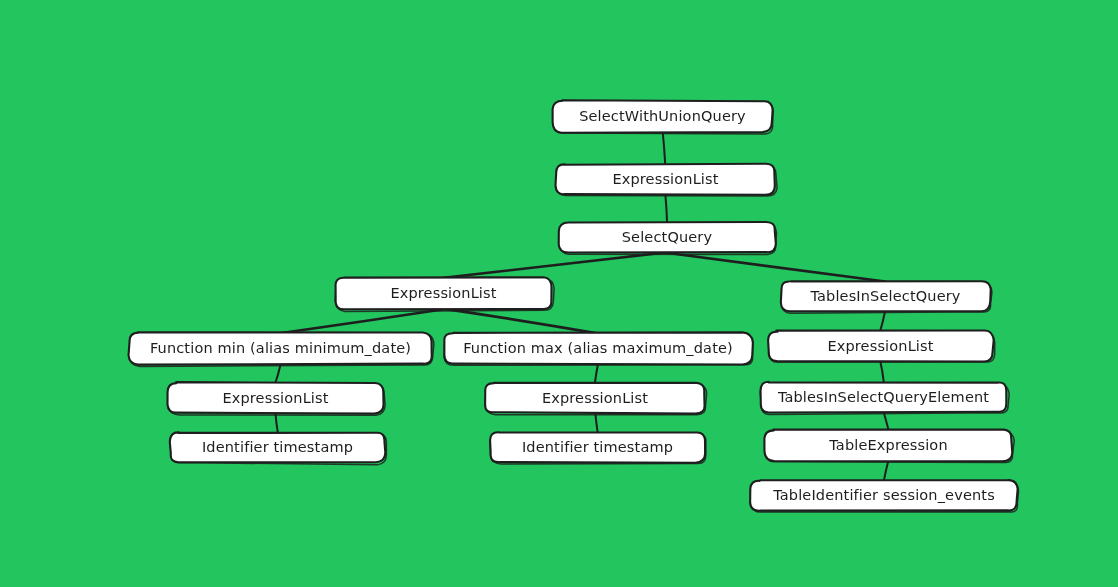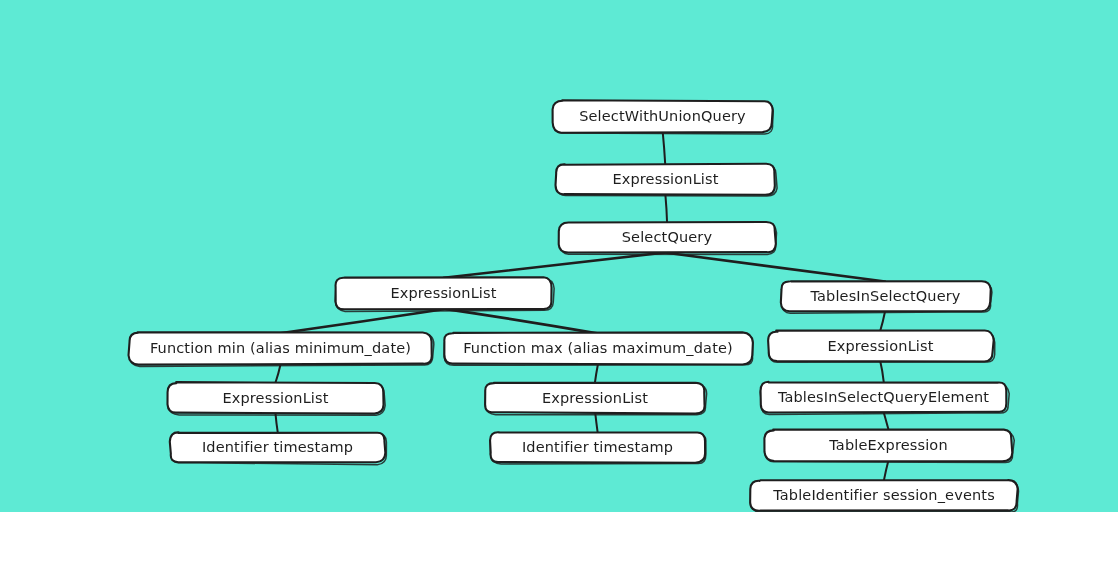--- a/index.html
+++ b/index.html
@@ -3,22 +3,22 @@
 <meta charset="utf-8">
 <style>
   html, body {
     margin: 0;
     padding: 0;
     background: #ffffff;
   }
   #canvas {
     position: relative;
     width: 1118px;
-    height: 512px;
-    background: #5eead4;
+    height: 587px;
+    background: #22c55e;
     overflow: hidden;
     font-family: "DejaVu Sans", sans-serif;
   }
   svg#diagram {
     position: absolute;
     left: 0;
     top: 0;
     width: 1118px;
     height: 587px;
     display: block;

